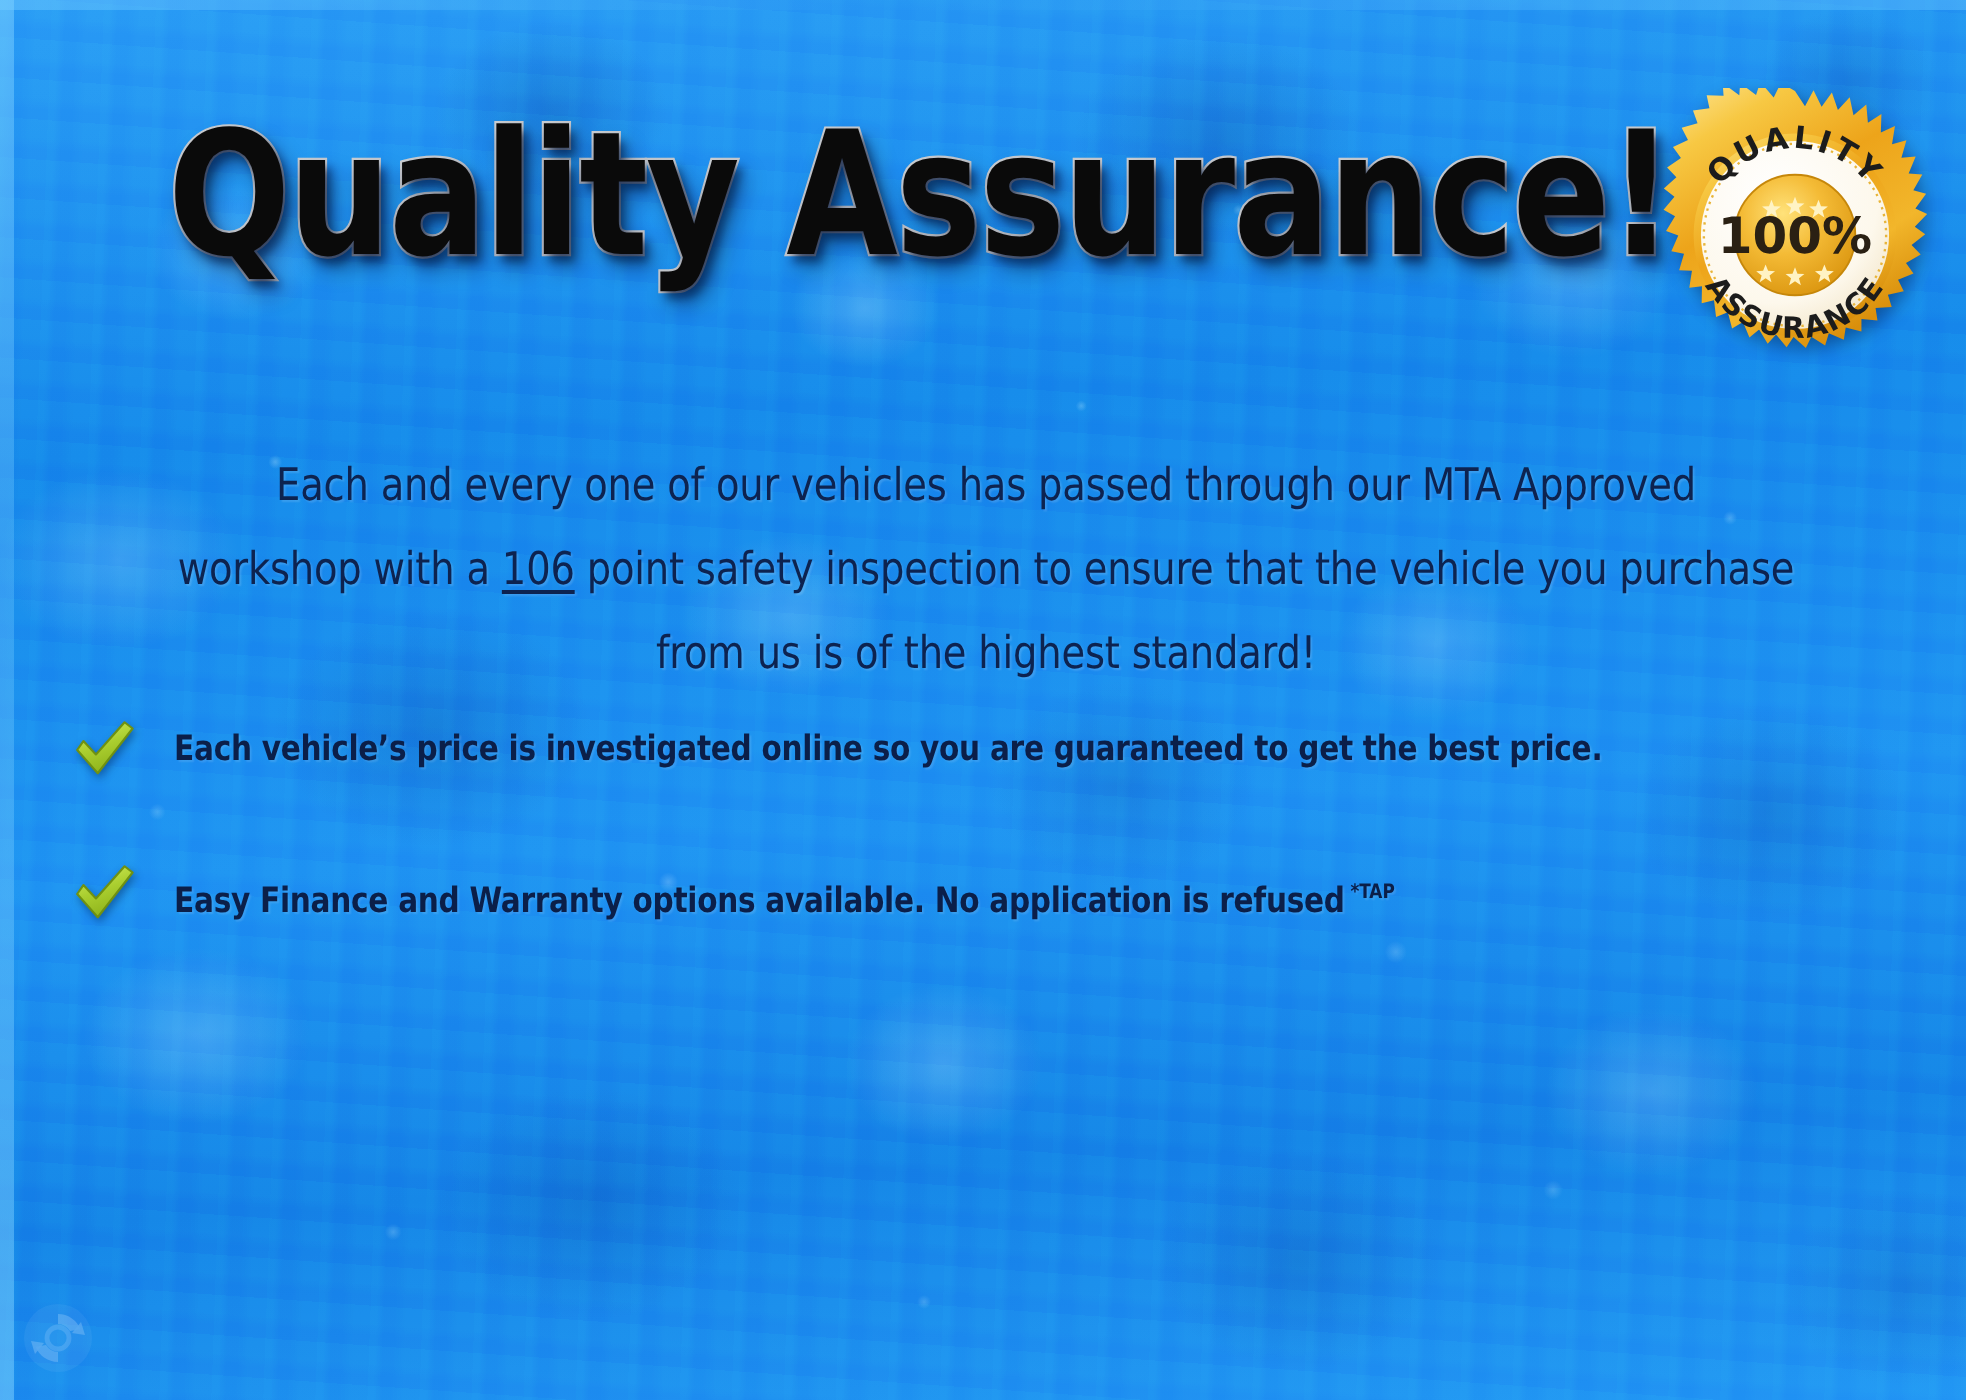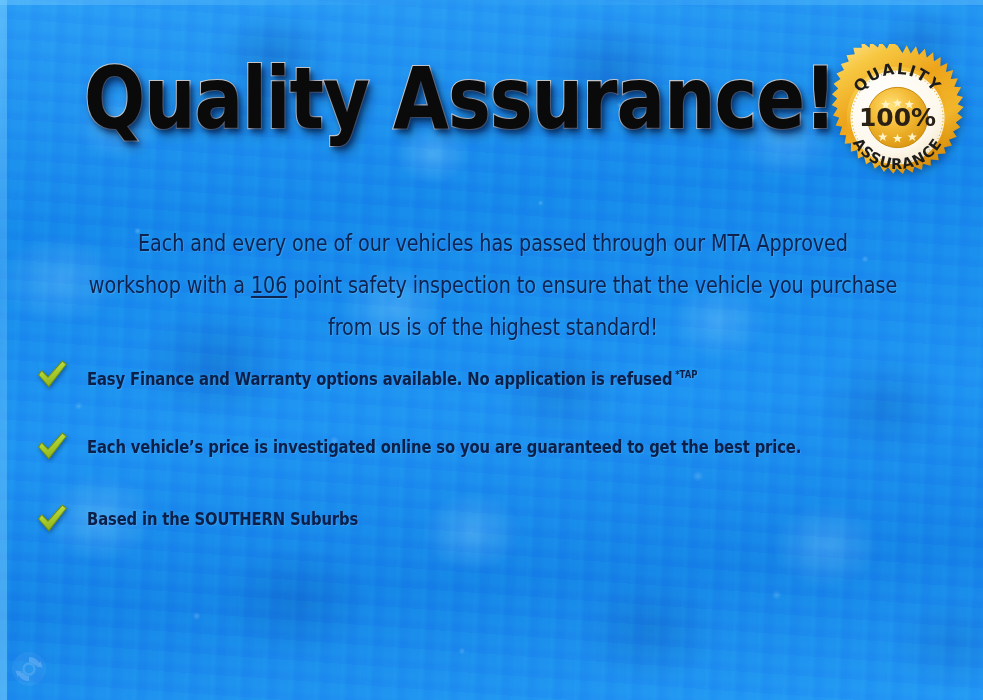--- a/index.html
+++ b/index.html
@@ -297,51 +297,43 @@
     <span>Each and every one of our vehicles has passed through our MTA Approved</span><br>
     <span>workshop with a </span><span class="u">106</span><span> point safety inspection to ensure that the vehicle you purchase</span><br>
     <span>from us is of the highest standard!</span>
   </div>
 
   <div id="bullets">
 
     <div class="bullet">
       <span class="check">
         <svg viewBox="0 0 40 38" xmlns="http://www.w3.org/2000/svg" aria-hidden="true">
-          <path d="M5 19 L8.5 14 L15.5 21.5 L31.5 3.5 L36 7 L16.5 32 Z" fill="url(#chk1)" stroke="#6f9112" stroke-width="1.2" stroke-linejoin="round"></path>
-        </svg>
-      </span>
-      <span class="bullet-text"><span>Easy Finance and Warranty options available. No application is refused</span><span class="sup">*TAP</span></span>
-    </div>
-
-    <div class="bullet">
-      <span class="check">
-        <svg viewBox="0 0 40 38" xmlns="http://www.w3.org/2000/svg" aria-hidden="true">
           <defs>
             <linearGradient id="chk1" x1="0" y1="0" x2="0.4" y2="1">
               <stop offset="0%" stop-color="#d6ef62"></stop>
               <stop offset="55%" stop-color="#aace2f"></stop>
               <stop offset="100%" stop-color="#8fb41c"></stop>
             </linearGradient>
           </defs>
           <path d="M5 19 L8.5 14 L15.5 21.5 L31.5 3.5 L36 7 L16.5 32 Z" fill="url(#chk1)" stroke="#6f9112" stroke-width="1.2" stroke-linejoin="round"></path>
         </svg>
       </span>
       <span class="bullet-text"><span>Each vehicle’s price is investigated online so you are guaranteed to get the best price.</span></span>
     </div>
 
-
     <div class="bullet">
       <span class="check">
         <svg viewBox="0 0 40 38" xmlns="http://www.w3.org/2000/svg" aria-hidden="true">
           <path d="M5 19 L8.5 14 L15.5 21.5 L31.5 3.5 L36 7 L16.5 32 Z" fill="url(#chk1)" stroke="#6f9112" stroke-width="1.2" stroke-linejoin="round"></path>
         </svg>
       </span>
-      <span class="bullet-text"><span>Based in the SOUTHERN Suburbs</span></span>
+      <span class="bullet-text"><span>Easy Finance and Warranty options available. No application is refused</span><span class="sup">*TAP</span></span>
     </div>
+
+
 
   </div>
 
   <div id="watermark">
     <svg viewBox="0 0 40 40" xmlns="http://www.w3.org/2000/svg" aria-hidden="true">
       <circle cx="20" cy="20" r="17" fill="rgba(255,255,255,.18)"></circle>
       <path d="M20 8 A12 12 0 0 1 31.2 15.6 L26 16.5 A7.5 7.5 0 0 0 20 13 Z" fill="#dfefff" opacity=".85"></path>
       <path d="M20 32 A12 12 0 0 1 8.8 24.4 L14 23.5 A7.5 7.5 0 0 0 20 27 Z" fill="#dfefff" opacity=".85"></path>
       <path d="M31.5 12 L33.5 18.5 L27 17.5 Z" fill="#dfefff" opacity=".85"></path>
       <path d="M8.5 28 L6.5 21.5 L13 22.5 Z" fill="#dfefff" opacity=".85"></path>

